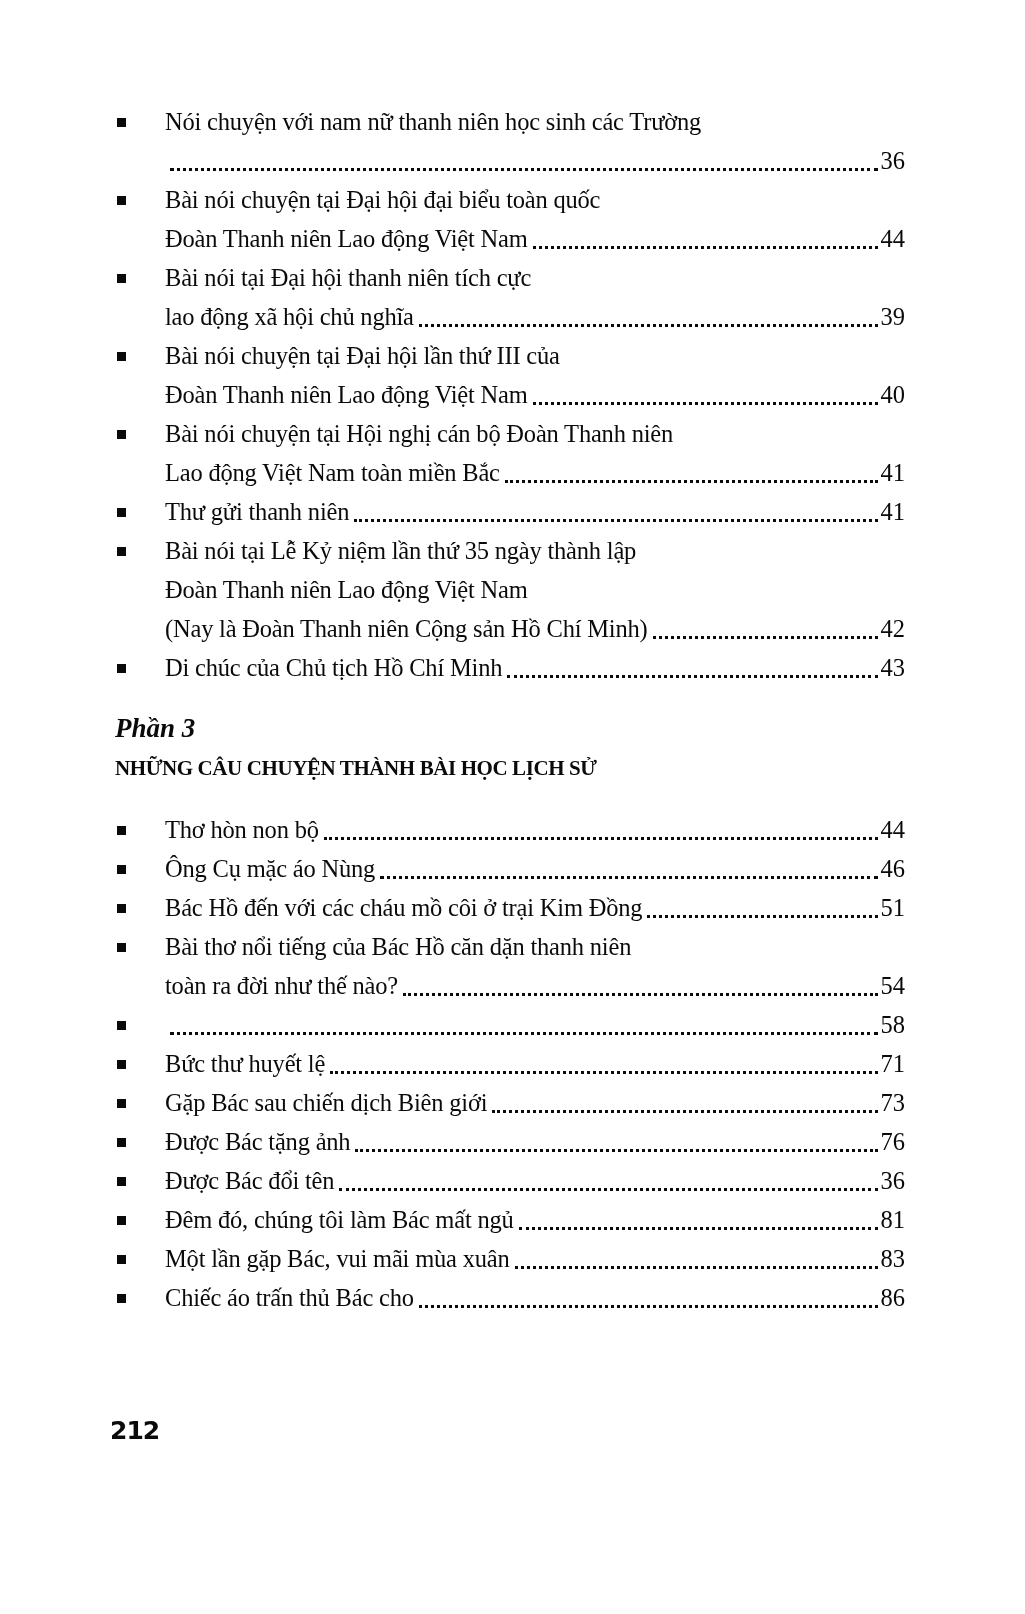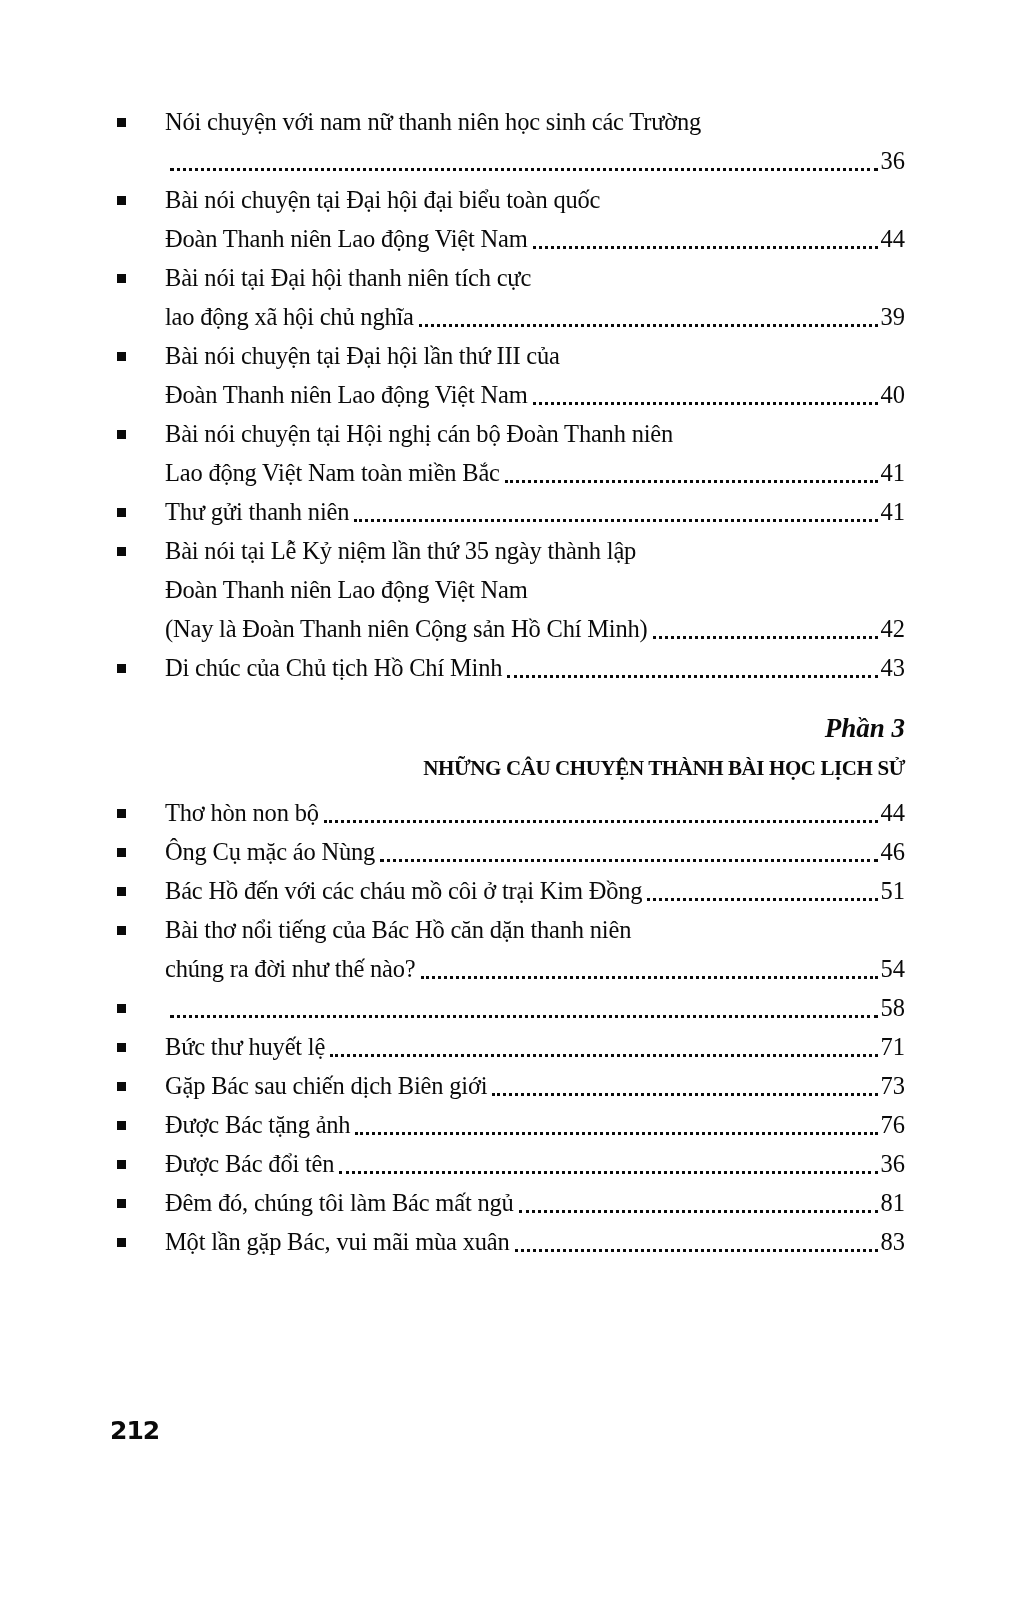--- a/index.html
+++ b/index.html
@@ -60,23 +60,23 @@
     flex: 1 1 auto;
     min-width: 14px;
     border-bottom: 3px dotted #0a0a0a;
     align-self: flex-end;
     margin: 0 3px 9px 5px;
   }
   .pg {
     flex: 0 0 auto;
   }
   .section-heading {
-    text-align: right;
+    text-align: left;
     margin-top: 21px;
-    margin-bottom: 5px;
+    margin-bottom: 22px;
   }
   .part-label {
     font-weight: bold;
     font-style: italic;
     font-size: 27px;
     line-height: 40px;
   }
   .section-title {
     font-weight: bold;
     font-size: 21px;
@@ -234,21 +234,21 @@
           </div>
         </div>
       </div>
       <div class="entry">
         <span class="bullet"></span>
         <div class="lines">
           <div class="line">
             <span class="txt">Bài thơ nổi tiếng của Bác Hồ căn dặn thanh niên</span>
           </div>
           <div class="line">
-            <span class="txt">chúng ra đời như thế nào?</span>
+            <span class="txt">toàn ra đời như thế nào?</span>
             <span class="dots"></span>
             <span class="pg">54</span>
           </div>
         </div>
       </div>
       <div class="entry">
         <span class="bullet"></span>
         <div class="lines">
           <div class="line">
             <span class="dots"></span>
@@ -306,18 +306,28 @@
           </div>
         </div>
       </div>
       <div class="entry">
         <span class="bullet"></span>
         <div class="lines">
           <div class="line">
             <span class="txt">Một lần gặp Bác, vui mãi mùa xuân</span>
             <span class="dots"></span>
             <span class="pg">83</span>
+          </div>
+        </div>
+      </div>
+      <div class="entry">
+        <span class="bullet"></span>
+        <div class="lines">
+          <div class="line">
+            <span class="txt">Chiếc áo trấn thủ Bác cho</span>
+            <span class="dots"></span>
+            <span class="pg">86</span>
           </div>
         </div>
       </div>
     </div>
   <div class="footer-page-number">212</div>
 </div>
 
 </body></html>

